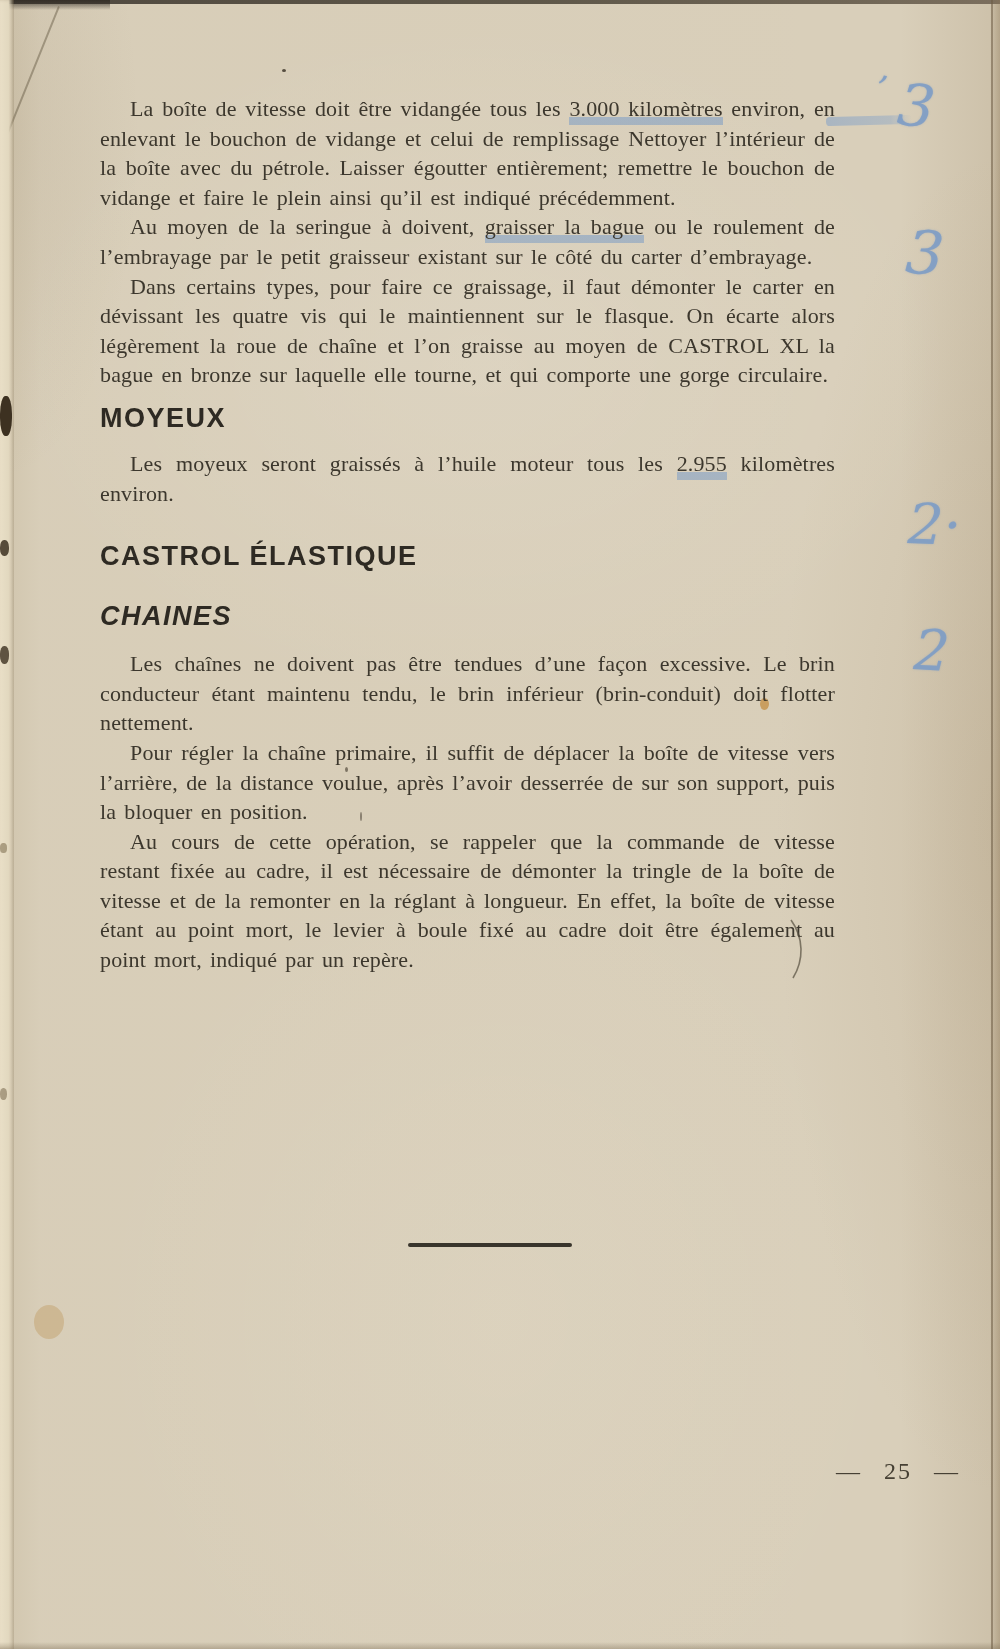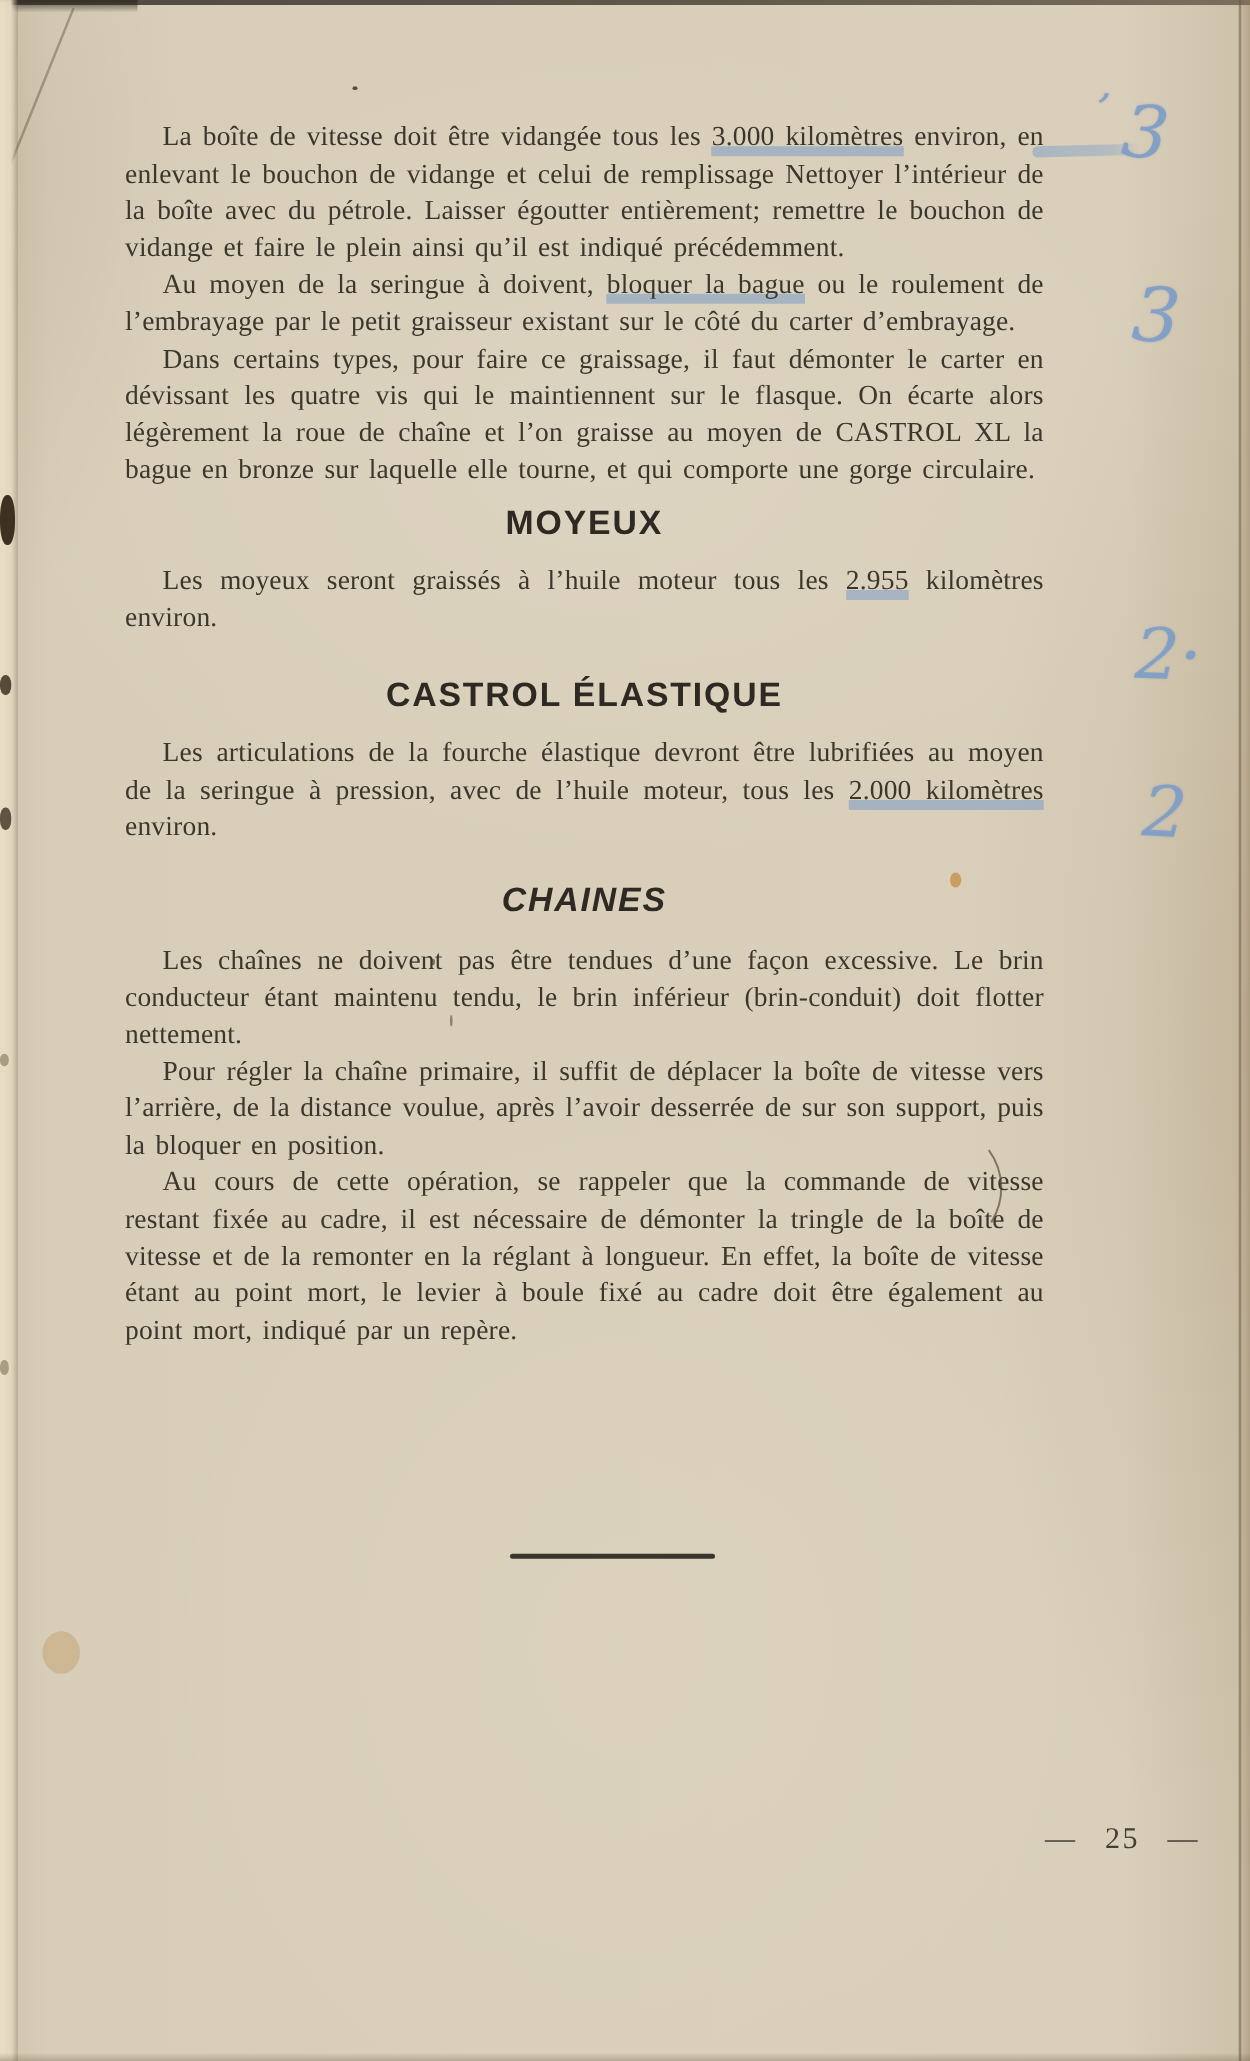--- a/index.html
+++ b/index.html
@@ -29,21 +29,21 @@
   .speck{position:absolute;border-radius:50%;background:#554d3f;}
   
   .page-text{position:absolute;left:100px;top:94px;width:735px;color:#3c372d;}
   .page-text p{
     margin:0;text-indent:30px;
     font-size:22px;line-height:29.6px;
     text-align:justify;text-align-last:left;
     word-spacing:2.5px;letter-spacing:.15px;
   }
   .sec-heading{
-    margin:0;text-align:center;
+    margin:0;text-align:left;
     font-family:"Liberation Sans", sans-serif;
     font-weight:700;font-size:27px;line-height:32px;
     letter-spacing:1.5px;color:#2e2a23;
   }
   #h-moyeux{margin-top:12px;}
   #p-moyeux{margin-top:15px;}
   #h-fourche{margin-top:32px;margin-bottom:15px;}
   #h-chaines{margin-top:28px;margin-bottom:17px;font-style:italic;}
   
   .ul-blue{
@@ -91,31 +91,30 @@
   <div class="stain" style="left:34px;top:1305px;width:30px;height:34px;background:#b98f4e;opacity:.35;"></div>
   <div class="stain" style="left:760px;top:698px;width:9px;height:12px;background:#c08430;opacity:.65;"></div>
   <div class="speck" style="left:282px;top:69px;width:4px;height:3px;"></div>
   <div class="speck" style="left:360px;top:812px;width:2px;height:9px;opacity:.6;"></div>
   <div class="speck" style="left:345px;top:767px;width:3px;height:5px;opacity:.7;"></div>
 
   <div class="page-text">
 
     <p id="p-intro1"><span>La boîte de vitesse doit être vidangée tous les </span><span class="ul-blue">3.000 kilomètres</span><span> environ, en enlevant le bouchon de vidange et celui de remplissage Nettoyer l’intérieur de la boîte avec du pétrole. Laisser égoutter entièrement; remettre le bouchon de vidange et faire le plein ainsi qu’il est indiqué précédemment.</span></p>
 
-    <p id="p-intro2"><span>Au moyen de la seringue à doivent, </span><span class="ul-blue">bloquer la bague</span><span> ou le roulement de l’embrayage par le petit graisseur existant sur le côté du carter d’embrayage.</span></p>
+    <p id="p-intro2"><span>Au moyen de la seringue à doivent, </span><span class="ul-blue">graisser la bague</span><span> ou le roulement de l’embrayage par le petit graisseur existant sur le côté du carter d’embrayage.</span></p>
 
     <p id="p-intro3">Dans certains types, pour faire ce graissage, il faut démonter le carter en dévissant les quatre vis qui le maintiennent sur le flasque. On écarte alors légèrement la roue de chaîne et l’on graisse au moyen de CASTROL XL  la bague en bronze sur laquelle elle tourne, et qui comporte une gorge circulaire.</p>
 
     <h2 class="sec-heading" id="h-moyeux">MOYEUX</h2>
 
     <p id="p-moyeux"><span>Les moyeux seront graissés à l’huile moteur tous les </span><span class="ul-blue">2.955</span><span> kilomètres environ.</span></p>
 
     <h2 class="sec-heading" id="h-fourche">CASTROL ÉLASTIQUE</h2>
 
-    <p id="p-fourche"><span>Les articulations de la fourche élastique devront être lubrifiées au moyen de la seringue à pression, avec de l’huile moteur, tous les </span><span class="ul-blue">2.000 kilomètres</span><span> environ.</span></p>
 
     <h2 class="sec-heading" id="h-chaines">CHAINES</h2>
 
     <p id="p-chaines1">Les chaînes ne doivent pas être tendues d’une façon excessive. Le brin conducteur étant maintenu tendu, le brin inférieur (brin-conduit) doit flotter nettement.</p>
     <p id="p-chaines2">Pour régler la chaîne primaire, il suffit de déplacer la boîte de vitesse vers l’arrière, de la distance voulue, après l’avoir desserrée de sur son support, puis la bloquer en position.</p>
     <p id="p-chaines3">Au cours de cette opération, se rappeler que la commande de vitesse restant fixée au cadre, il est nécessaire de démonter la tringle de la boîte de vitesse et de la remonter en la réglant à longueur. En effet, la boîte de vitesse étant au point mort, le levier à boule fixé au cadre doit être également au point mort, indiqué par un repère.</p>
 
   </div>
 
   <div class="ul-streak"></div>

